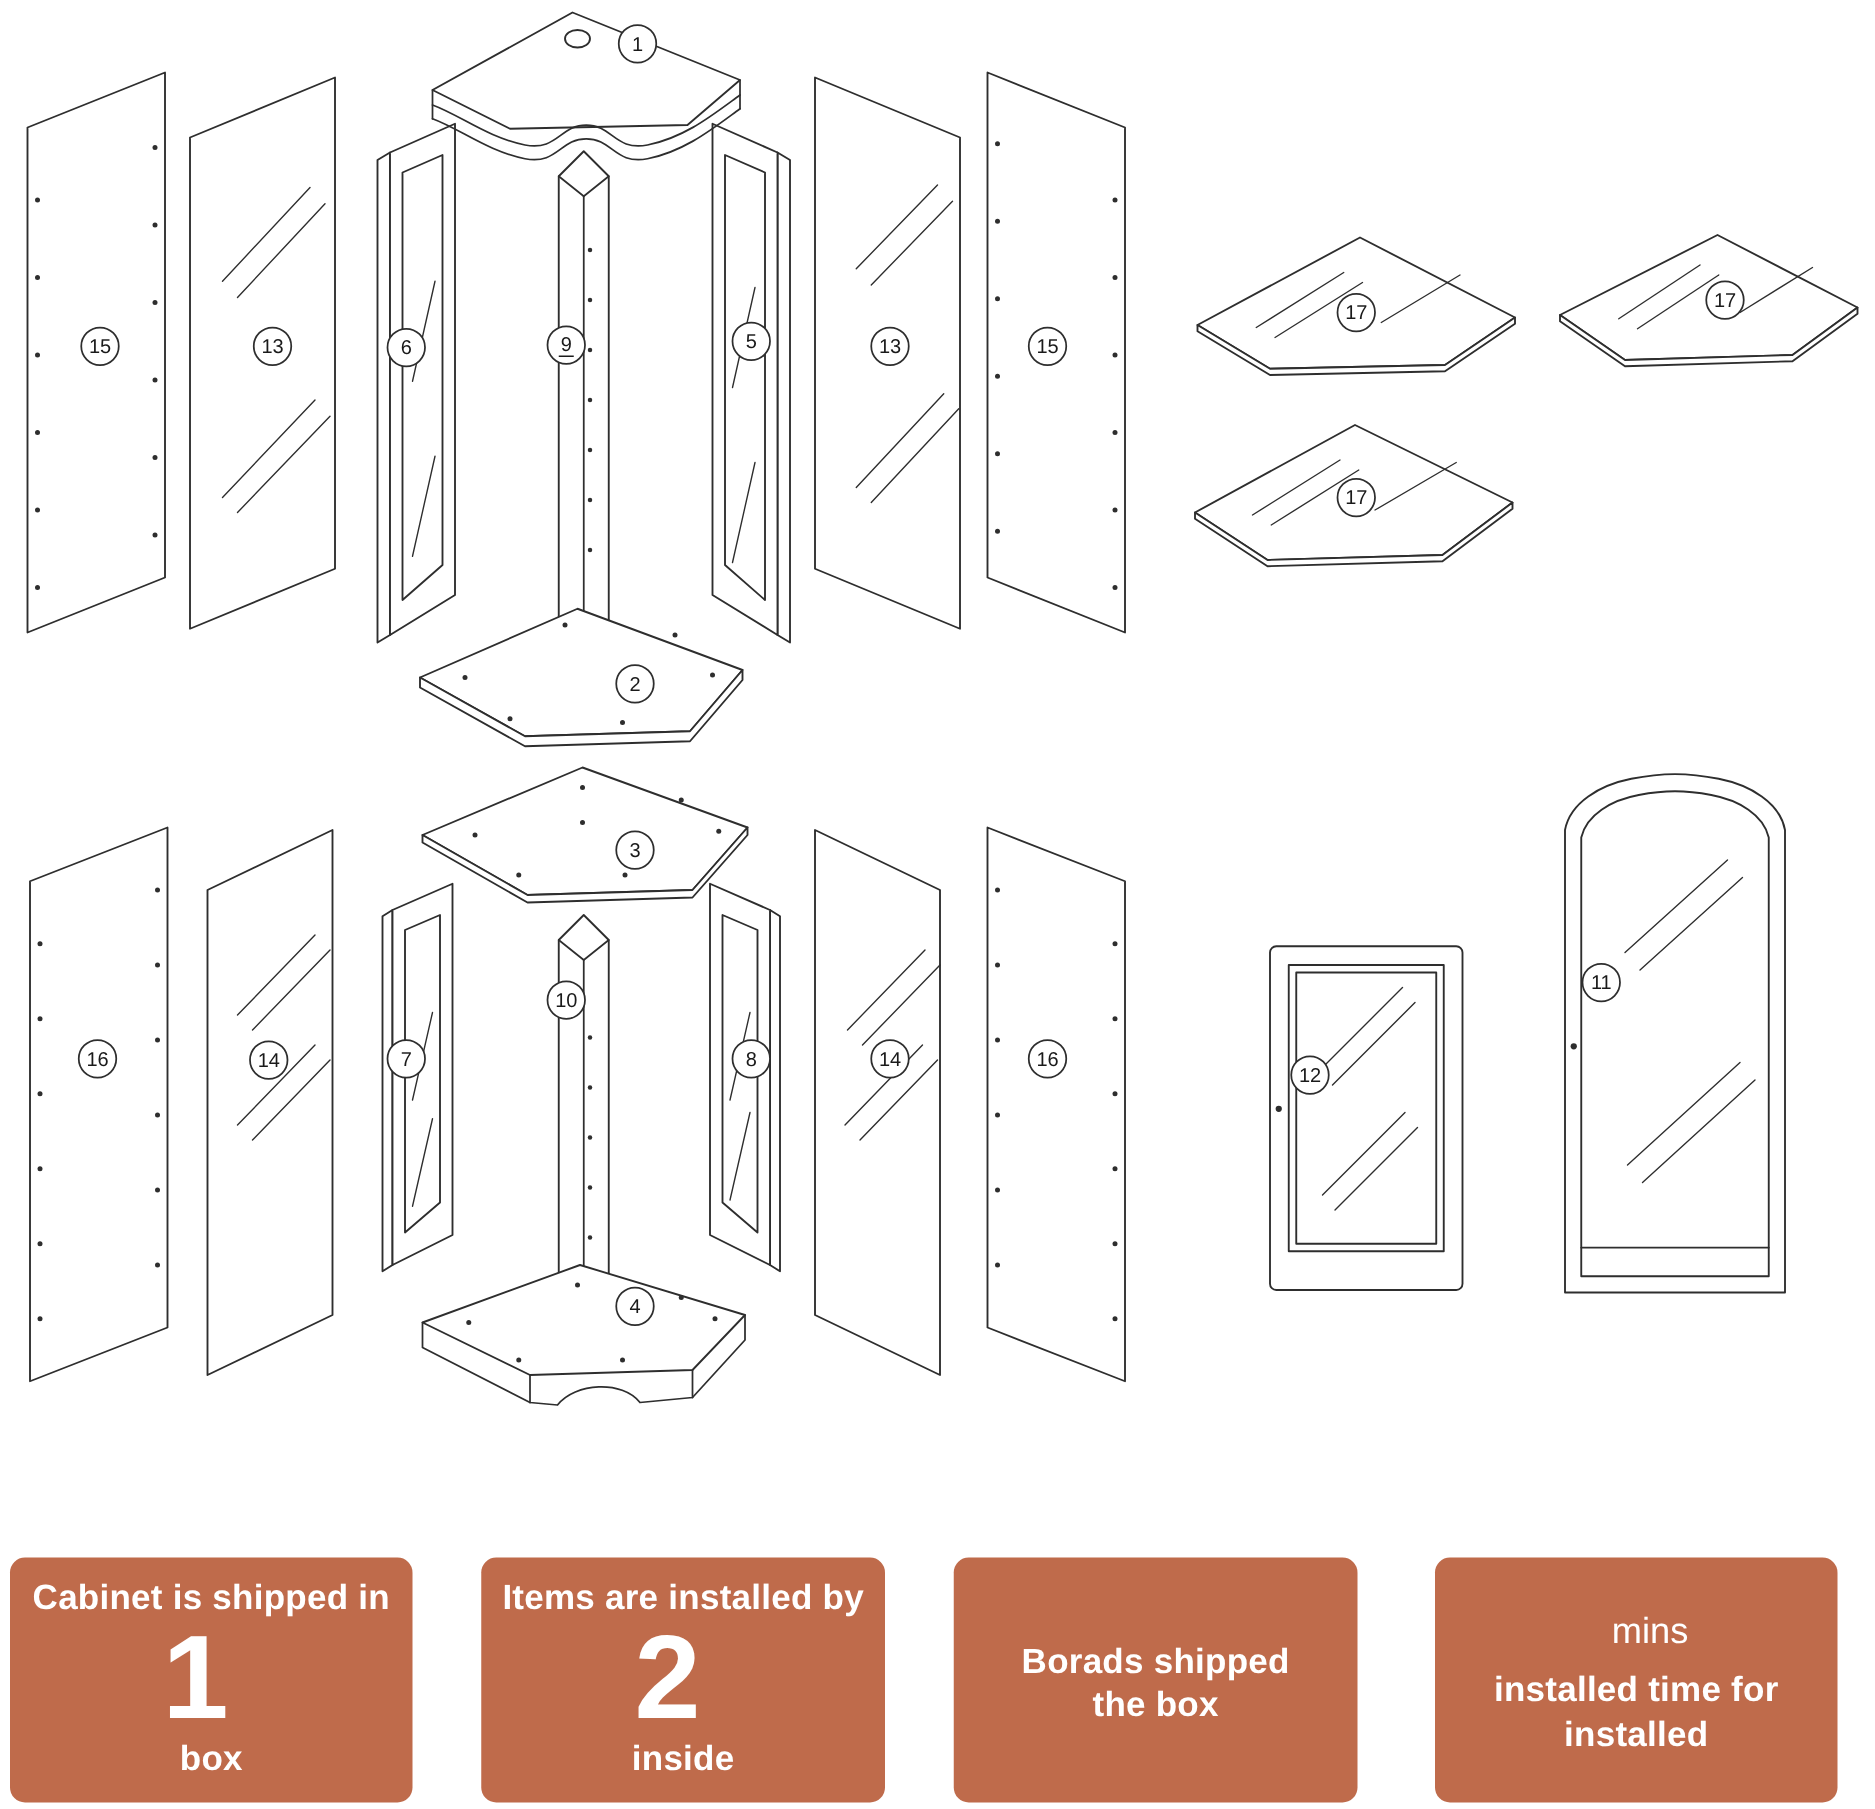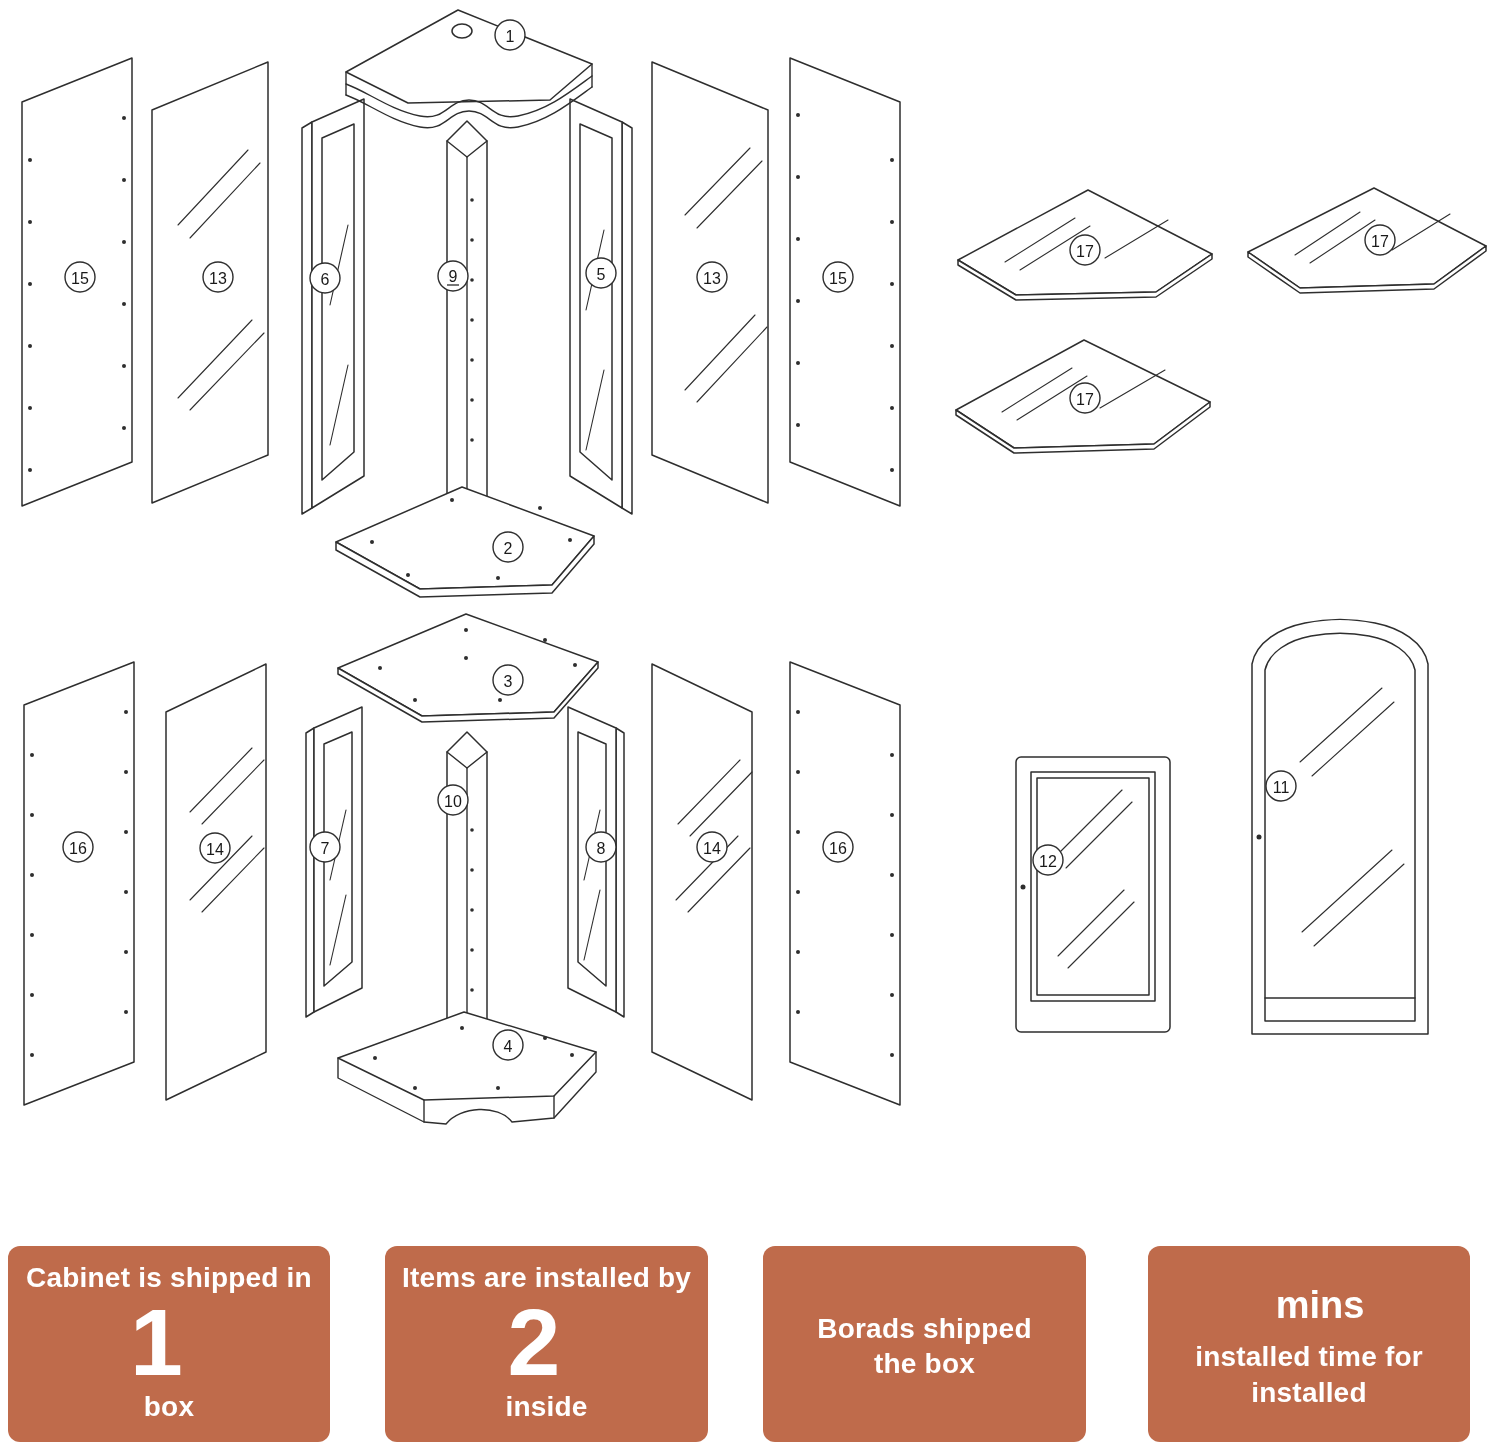--- a/index.html
+++ b/index.html
@@ -12,21 +12,21 @@
   .dot{fill:var(--line,#2e2e2e);stroke:none}
   .badge-c{fill:#fff;stroke:var(--line,#2e2e2e);stroke-width:1.4}
   .badge-t{font-family:"Liberation Sans",sans-serif;font-size:16px;fill:#1a1a1a;text-anchor:middle;dominant-baseline:central}
   .ul{stroke:#1a1a1a;stroke-width:1.2}
   .cards{position:absolute;left:0;top:1246px;width:1500px;height:144px}
   .card{position:absolute;top:0;height:196px;background:var(--accent,#bf6b4b);border-radius:12px;color:#fff;
         display:flex;flex-direction:column;align-items:center;justify-content:center;text-align:center;gap:4px;padding:8px 10px}
   .card .line{font-size:28px;font-weight:bold;line-height:1.12;letter-spacing:.2px}
   .card .big-row{display:flex;align-items:flex-end;justify-content:center}
   .card .big{font-size:95px;font-weight:bold;line-height:.95;letter-spacing:3px}
-  .card .suffix{font-size:38px;font-weight:bold;padding-bottom:10px;margin-left:22px}
+  .card .suffix{font-size:29px;font-weight:normal;padding-bottom:10px;margin-left:22px}
   #card-1{left:8px;width:322px}
   #card-2{left:385px;width:323px}
   #card-3{left:763px;width:323px}
   #card-4{left:1148px;width:322px}
   #card-4 .big{letter-spacing:9px;font-size:88px}
 </style>
 </head>
 <body>
 
 <div class="canvas">

